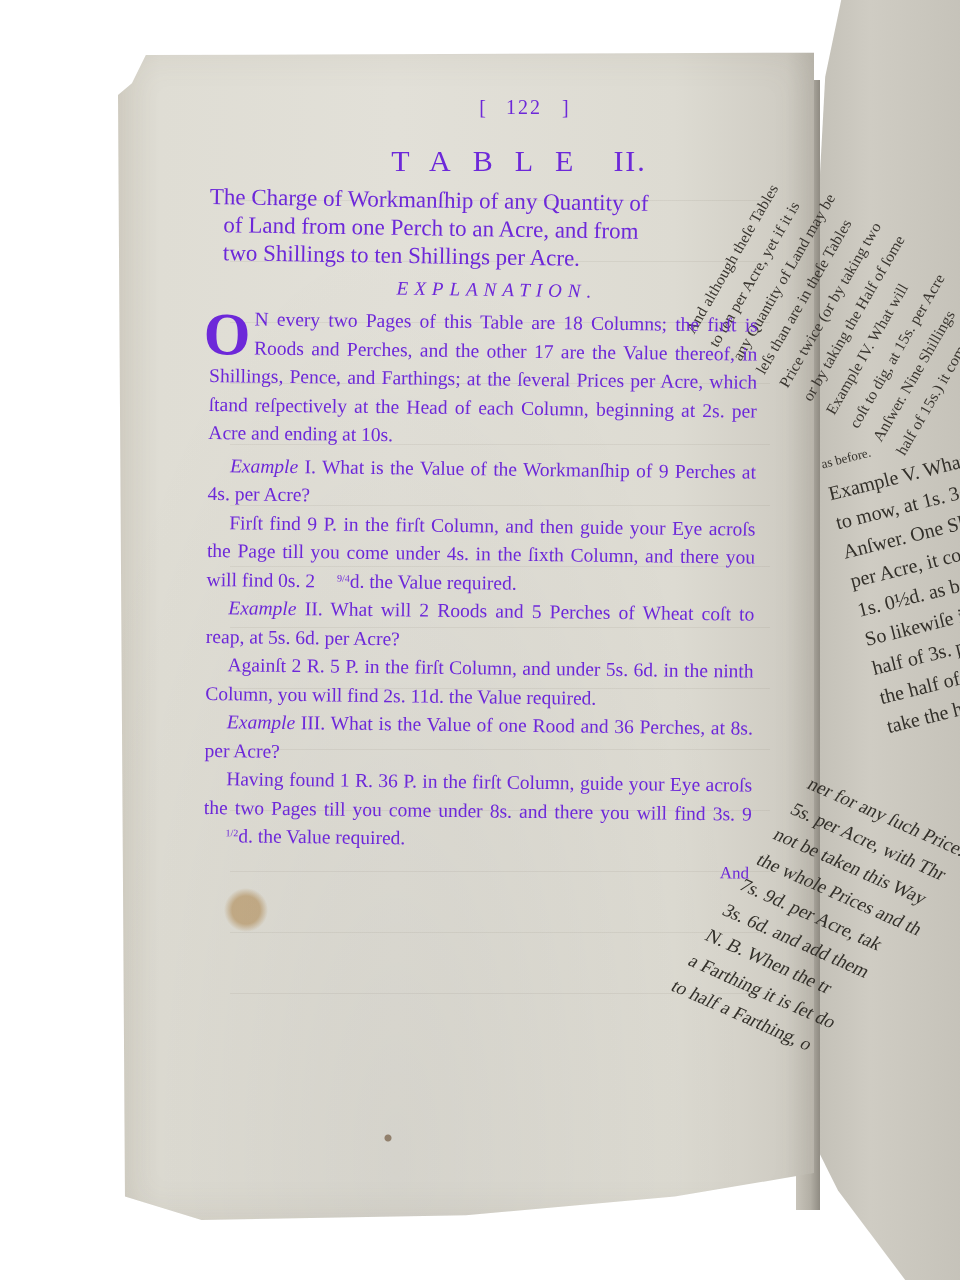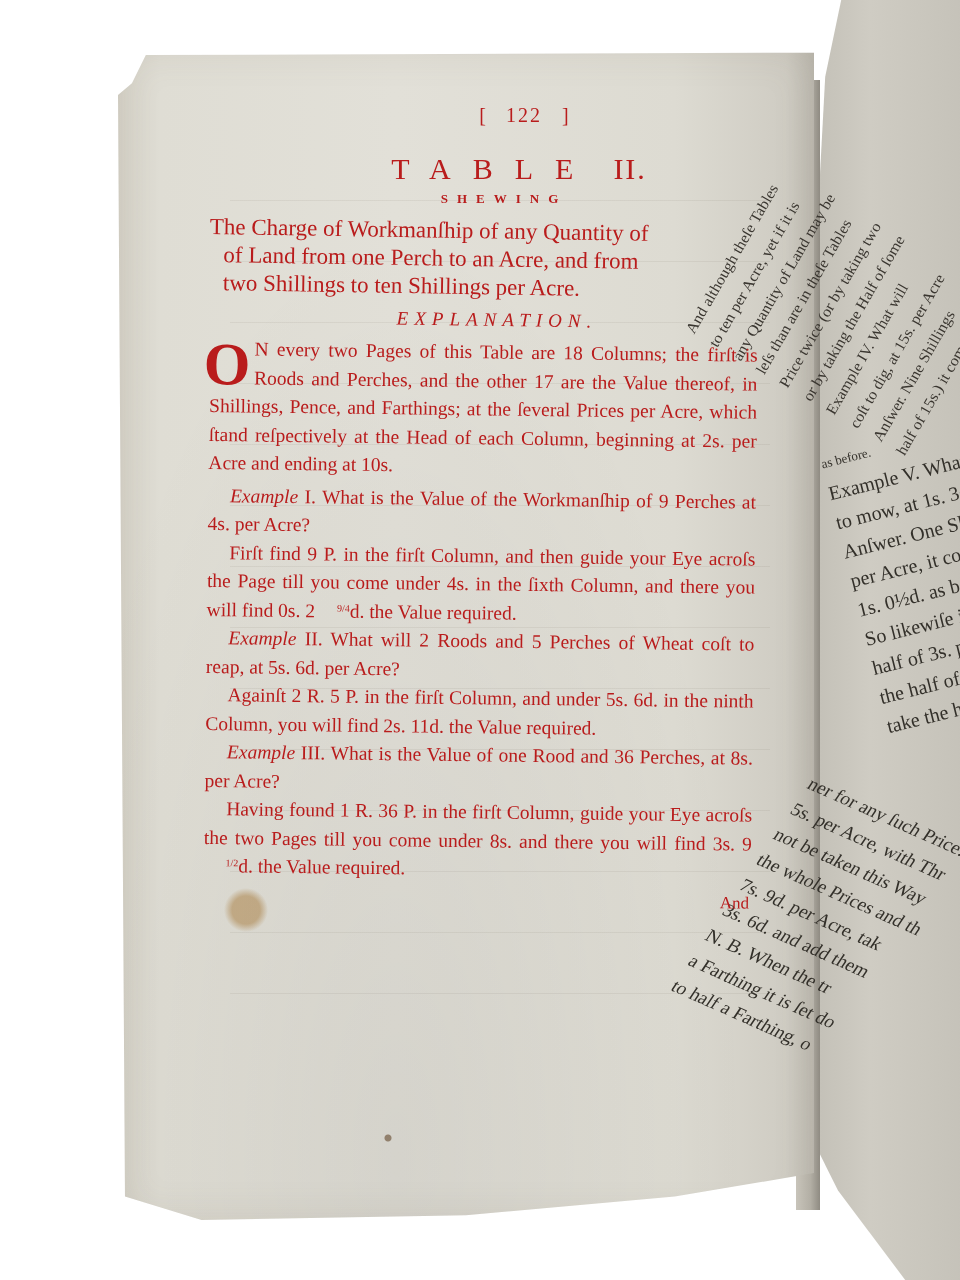--- a/index.html
+++ b/index.html
@@ -52,23 +52,23 @@
       position: absolute;
       left: 796px;
       top: 80px;
       width: 24px;
       height: 1130px;
       background: linear-gradient(90deg, #c8c4ba, #b3afa5 60%, #8f8b82);
     }
     .text-block {
       position: absolute;
       left: 210px;
-      top: 104px;
+      top: 96px;
       width: 548px;
-      color: #b91c1c;
+      color: #6d28d9;
     }
     .running-head {
       text-align: center;
       font-size: 20px;
       letter-spacing: 2px;
       margin-left: 80px;
       margin-bottom: 26px;
     }
     .running-head .bracket { letter-spacing: 0; }
     .running-head .num { margin: 0 20px; }
@@ -239,21 +239,20 @@
   <div class="text-block">
 
     <div class="running-head">
       <span class="bracket">[</span><span class="num">122</span><span class="bracket">]</span>
     </div>
 
     <div class="table-title">
       <span>TABLE</span><span class="roman">II.</span>
     </div>
 
-    <div class="shewing">SHEWING</div>
 
     <div class="subtitle">
       <div>The Charge of Workmanſhip of any Quantity of</div>
       <div style="padding-left:14px">of Land from one Perch to an Acre, and from</div>
       <div style="padding-left:14px">two Shillings to ten Shillings per Acre.</div>
     </div>
 
     <div class="explanation">EXPLANATION.</div>
 
     <div class="body-text">

